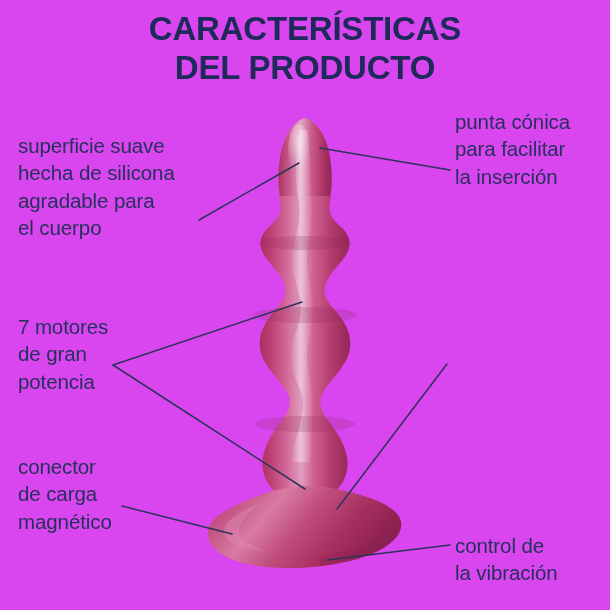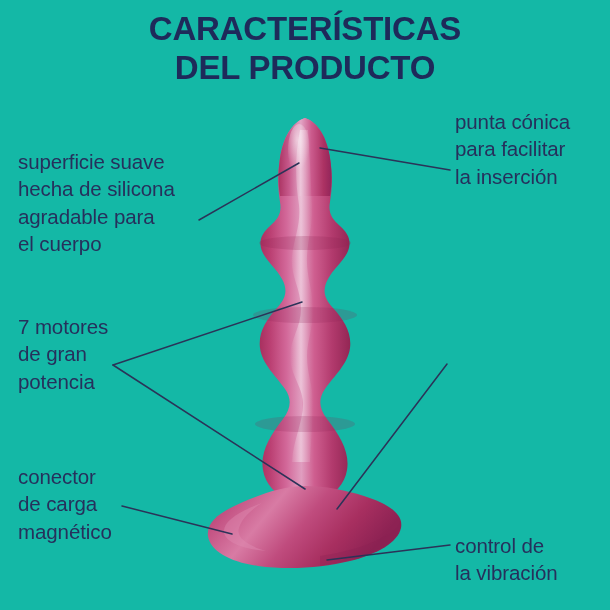--- a/index.html
+++ b/index.html
@@ -9,21 +9,21 @@
     height: 610px;
     background: #ffffff;
     font-family: "Liberation Sans", sans-serif;
     overflow: hidden;
   }
 
   #infographic {
     position: relative;
     width: 610px;
     height: 610px;
-    background: #14b8a6;
+    background: #d946ef;
   }
 
   
   .title-block {
     position: absolute;
     top: 10px;
     left: 0;
     width: 610px;
     text-align: center;
     color: #1e2a5a;
@@ -38,23 +38,23 @@
   .callout {
     position: absolute;
     color: #26305c;
     font-size: 20.5px;
     line-height: 1.34;
     letter-spacing: -0.1px;
     white-space: nowrap;
   }
   .callout .ln { display: block; }
 
-  .c-surface   { left: 18px;  top: 148px; }
+  .c-surface   { left: 18px;  top: 132px; }
   .c-motors    { left: 18px;  top: 313px; }
-  .c-connector { left: 18px;  top: 463px; }
+  .c-connector { left: 18px;  top: 453px; }
 
   .c-tip     { left: 455px; top: 108px; }
   .c-base    { left: 455px; top: 315px; }
   .c-control { left: 455px; top: 508px; margin-top: 24px; }
 
   
   .layer {
     position: absolute;
     left: 0;
     top: 0;

